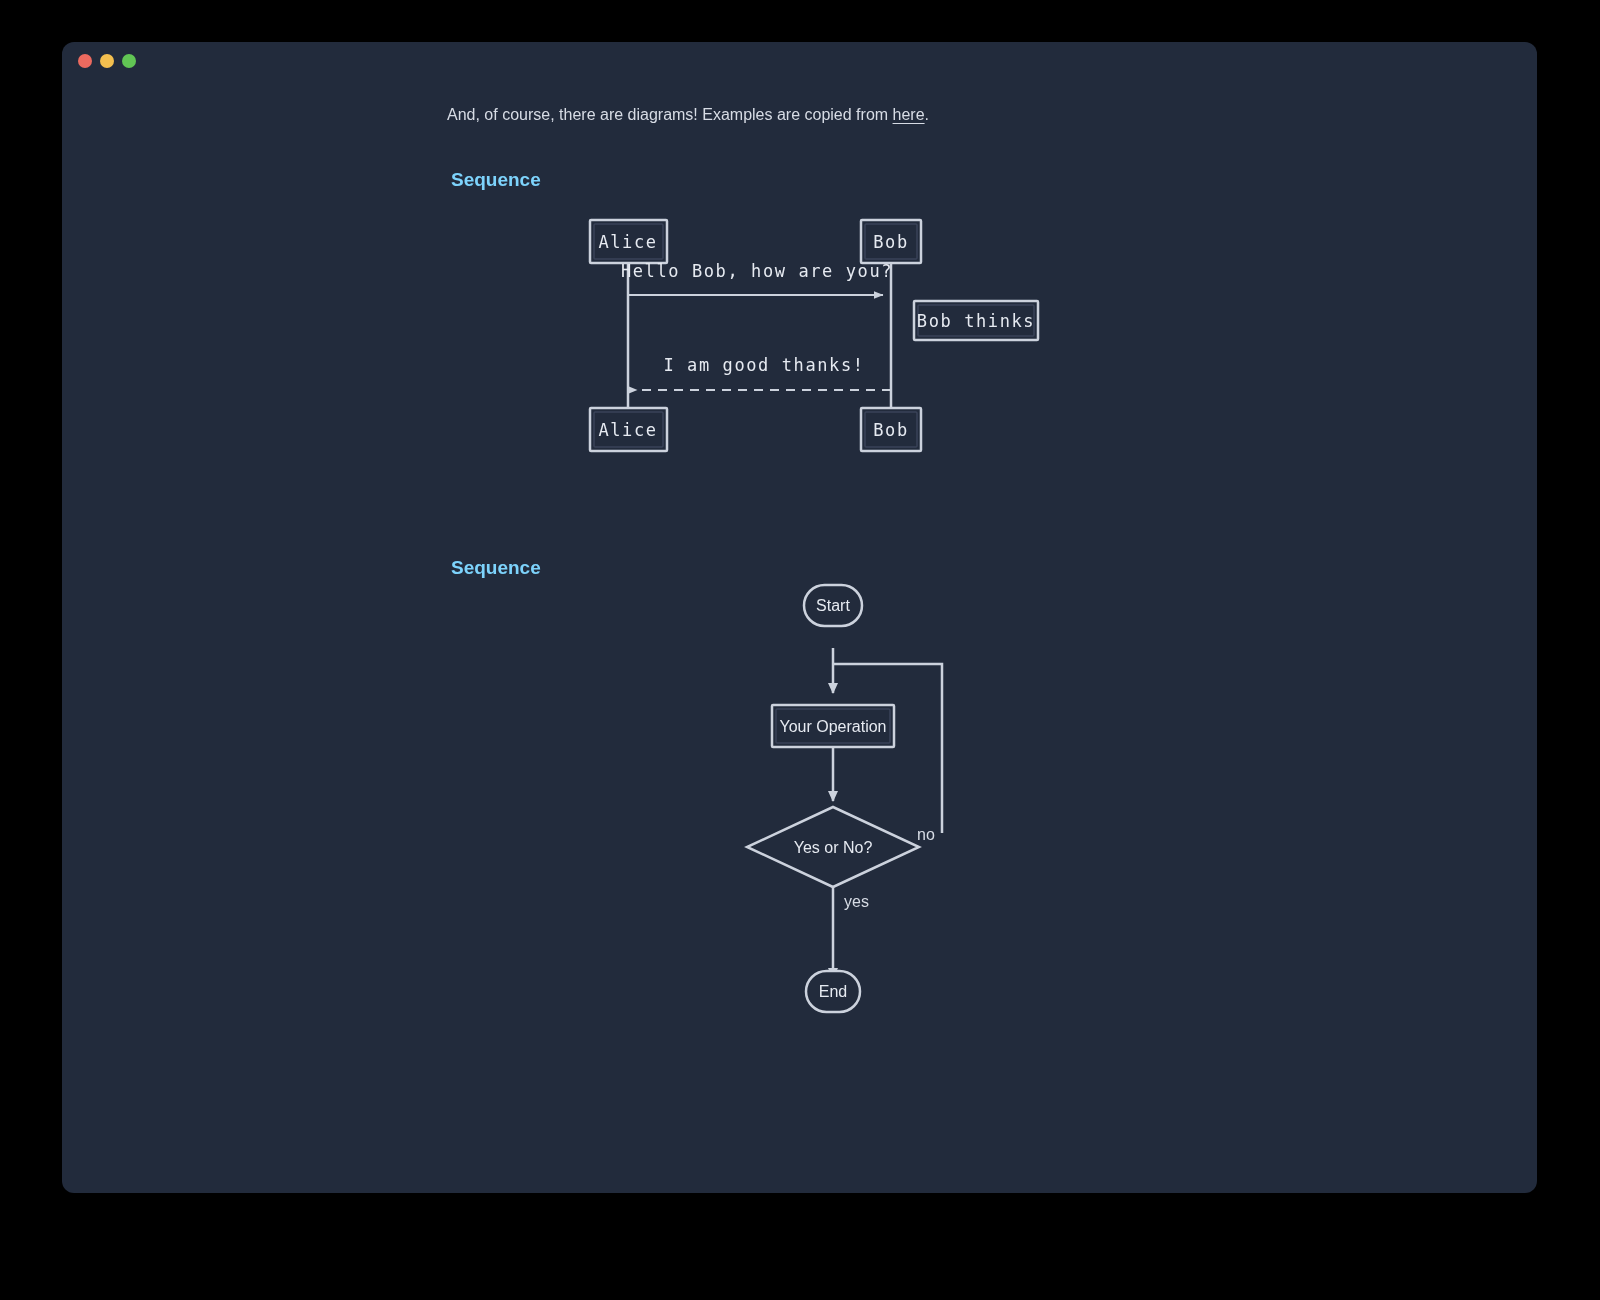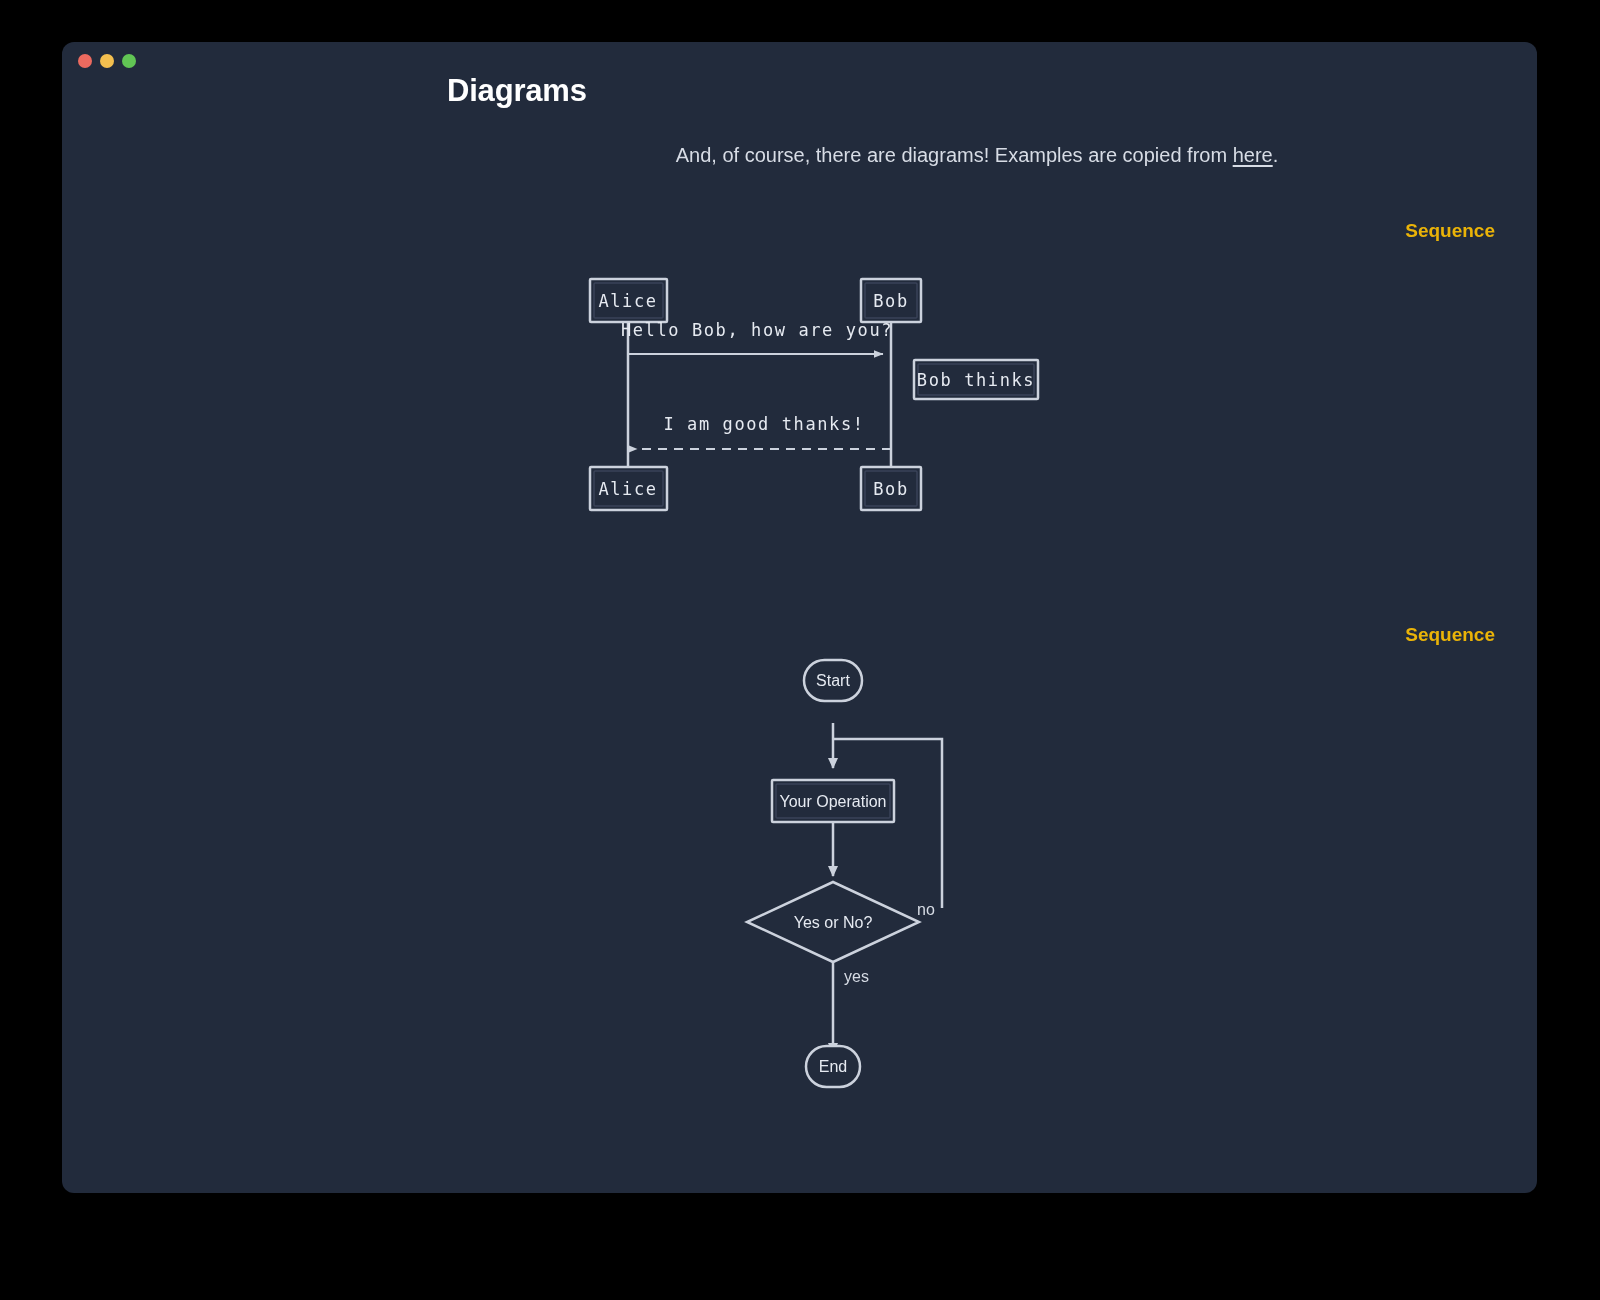--- a/index.html
+++ b/index.html
@@ -64,38 +64,36 @@
     font-size: 31px;
     font-weight: bold;
     color: #ffffff;
     letter-spacing: -0.2px;
     line-height: 1.2;
   }
 
   .intro {
     margin: 0;
     padding-top: 31px;
-    font-size: 20px;
+    font-size: 16px;
     color: #d7dce5;
     line-height: 1.5;
-    text-align: center;
   }
   .intro a {
     color: #d7dce5;
     text-decoration: underline;
     text-underline-offset: 3px;
   }
 
   .section-title {
-    margin: 12px;
+    margin: 4px;
     padding-top: 38px;
     font-size: 19px;
     font-weight: bold;
-    color: #eab308;
-    text-align: right;
+    color: #7dd3fc;
   }
 
   .diagram-wrap {
     position: relative;
     width: 1060px;
     text-align: right;
   }
   .diagram-wrap svg { display: block; }
 
   
@@ -126,21 +124,20 @@
   <div class="window">
 
     <div class="titlebar">
       <span class="dot dot-close"></span>
       <span class="dot dot-min"></span>
       <span class="dot dot-max"></span>
     </div>
 
     <div class="content">
 
-      <h1 class="page-title">Diagrams</h1>
 
       <p class="intro"><span>And, of course, there are diagrams! Examples are copied from </span><a href="#">here</a><span>.</span></p>
 
       <h2 class="section-title">Sequence</h2>
 
       <div class="diagram-wrap">
         <svg width="1060" height="320" viewBox="0 0 1060 320" role="img">
           <defs>
             <marker id="seq-arrow" markerWidth="10" markerHeight="8" refX="9.5" refY="4" orient="auto" markerUnits="userSpaceOnUse">
               <path d="M0,0 L10,4 L0,8 z" fill="#ccd2dd"></path>

